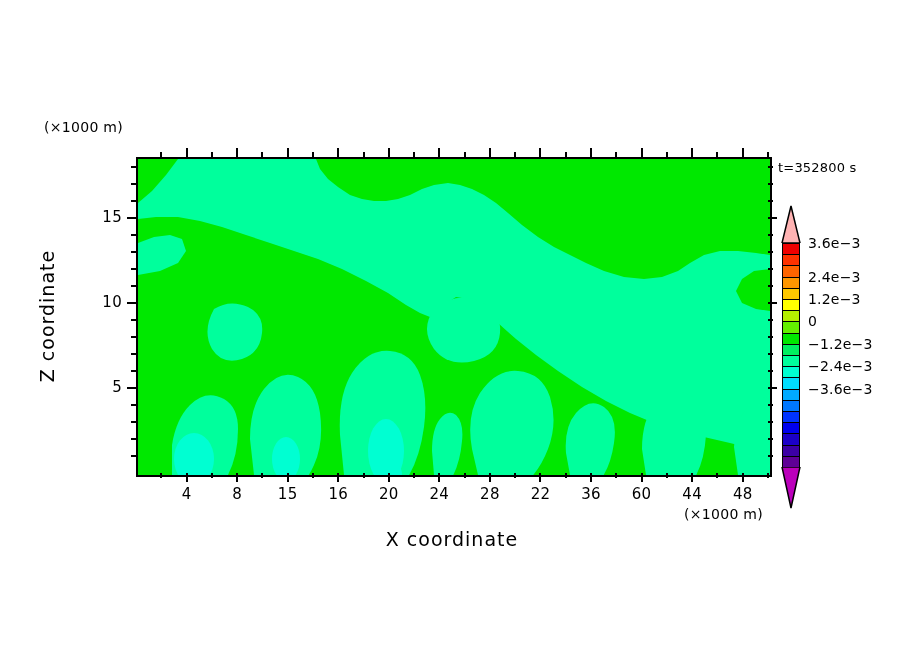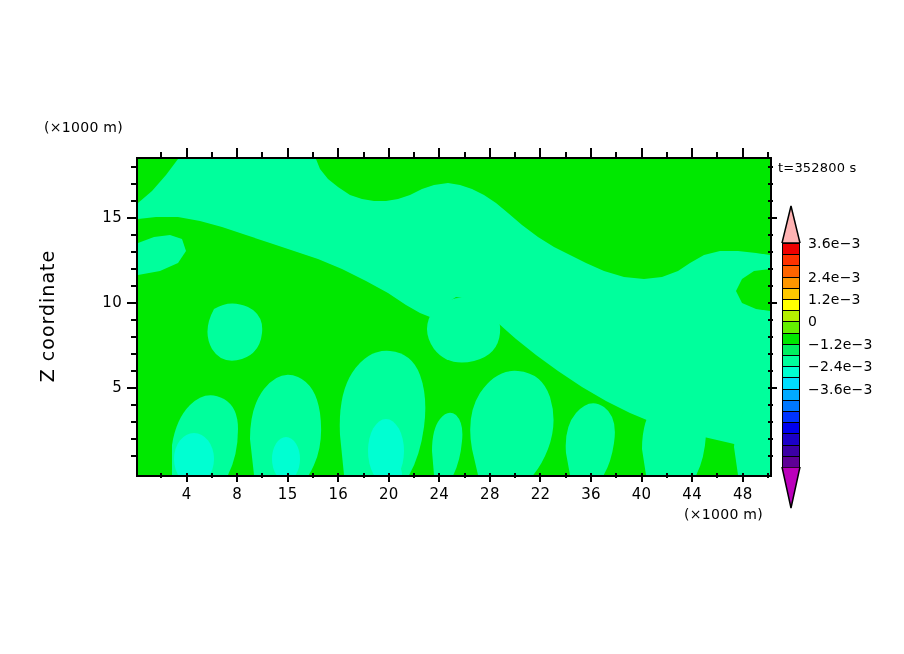--- a/index.html
+++ b/index.html
@@ -257,30 +257,31 @@
   <div id="xlabels-host">
       <div class="xlab" style="left: 166.56px; top: 485px;">4</div>
       <div class="xlab" style="left: 217.12px; top: 485px;">8</div>
       <div class="xlab" style="left: 267.68px; top: 485px;">15</div>
       <div class="xlab" style="left: 318.24px; top: 485px;">16</div>
       <div class="xlab" style="left: 368.8px; top: 485px;">20</div>
       <div class="xlab" style="left: 419.36px; top: 485px;">24</div>
       <div class="xlab" style="left: 469.92px; top: 485px;">28</div>
       <div class="xlab" style="left: 520.48px; top: 485px;">22</div>
       <div class="xlab" style="left: 571.04px; top: 485px;">36</div>
-      <div class="xlab" style="left: 621.6px; top: 485px;">40</div>
+      <div class="xlab" style="left: 621.6px; top: 485px;">60</div>
       <div class="xlab" style="left: 672.16px; top: 485px;">44</div>
       <div class="xlab" style="left: 722.72px; top: 485px;">48</div>
     </div>
   <div id="ylabels-host">
       <div class="ylab" style="left: 88px; top: 378.054px;">5</div>
       <div class="ylab" style="left: 88px; top: 293.108px;">10</div>
       <div class="ylab" style="left: 88px; top: 208.161px;">15</div>
     </div>
 
+  <div class="xtitle">X coordinate</div>
   <div class="ytitle">Z coordinate</div>
 
   <div id="cbar">
       <div class="cb-cap" style="top: 0px; height: 38px;"><svg width="26" height="38" viewBox="0 0 26 38">
           <polygon points="13,1 22,38 4,38" fill="#ffb3b3" stroke="#000" stroke-width="1.5"></polygon>
         </svg></div>
       <div class="cb-band" style="top: 38px; height: 12.7px; background: rgb(240, 0, 0);"></div>
       <div class="cb-band" style="top: 49.2px; height: 12.7px; background: rgb(255, 50, 0);"></div>
       <div class="cb-band" style="top: 60.4px; height: 12.7px; background: rgb(255, 100, 0);"></div>
       <div class="cb-band" style="top: 71.6px; height: 12.7px; background: rgb(255, 150, 0);"></div>

